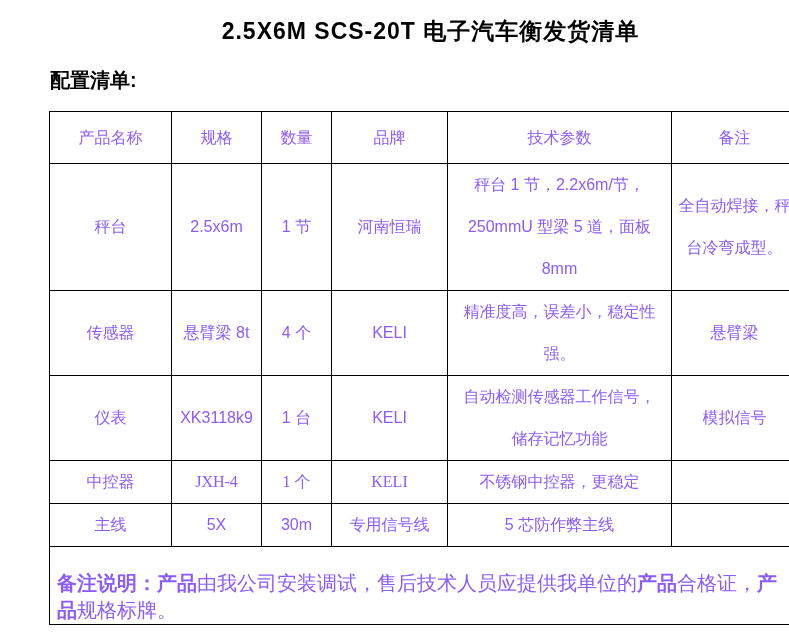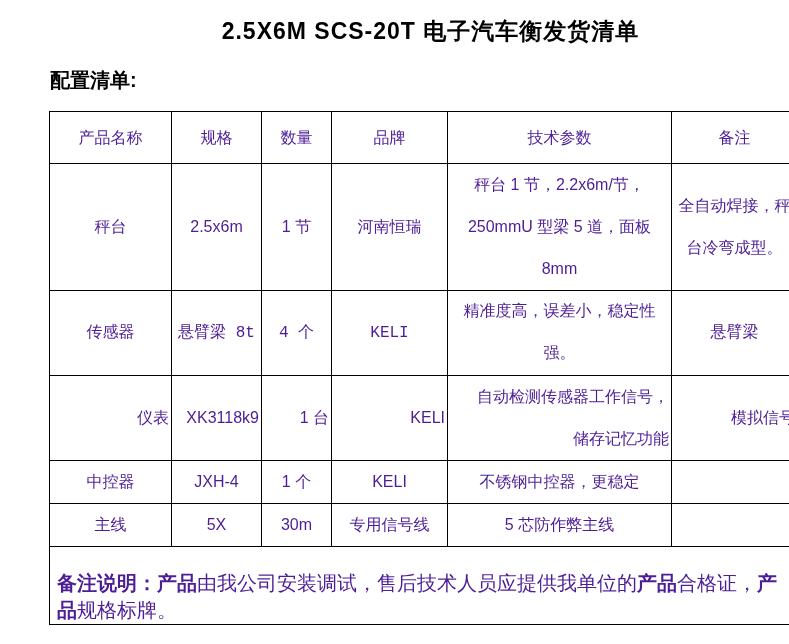--- a/index.html
+++ b/index.html
@@ -18,31 +18,31 @@
     margin:0;padding:20px 0 0 14px;
     font-size:20px;font-weight:700;color:#000000;
   }
   table.config{
     border-collapse:collapse;table-layout:fixed;
     margin:17px 0 0 13px;width:748px;
   }
   table.config th, table.config td{
     border:1.5px solid #000;
     text-align:center;vertical-align:middle;
-    font-size:16px;font-weight:500;color:#4c1d95;
+    font-size:16px;font-weight:500;color:#8b5cf6;
     line-height:42px;
     white-space:pre-line;
     padding:0 2px;
     overflow:hidden;
   }
   tr.rh  th{height:51px;font-weight:500;}
   tr.r1  td{height:83px;}
-  tr.r2  td{height:72px;font-family:Liberation Mono, monospace;}
-  tr.r3  td{height:74px;text-align:right;}
-  tr.r4  td{height:42px;}
+  tr.r2  td{height:72px;}
+  tr.r3  td{height:74px;}
+  tr.r4  td{height:42px;font-family:Liberation Serif, serif;}
   tr.r5  td{height:33px;}
   tr.r6  td{height:34px;}
   tr.rr  td{height:47px;text-align:left;padding-left:7px;font-size:20px;line-height:normal;}
   td.remark .b{font-weight:700;}
   td.remark .n{font-weight:400;}
 </style>
 </head>
 <body>
 
 <div class="page">

